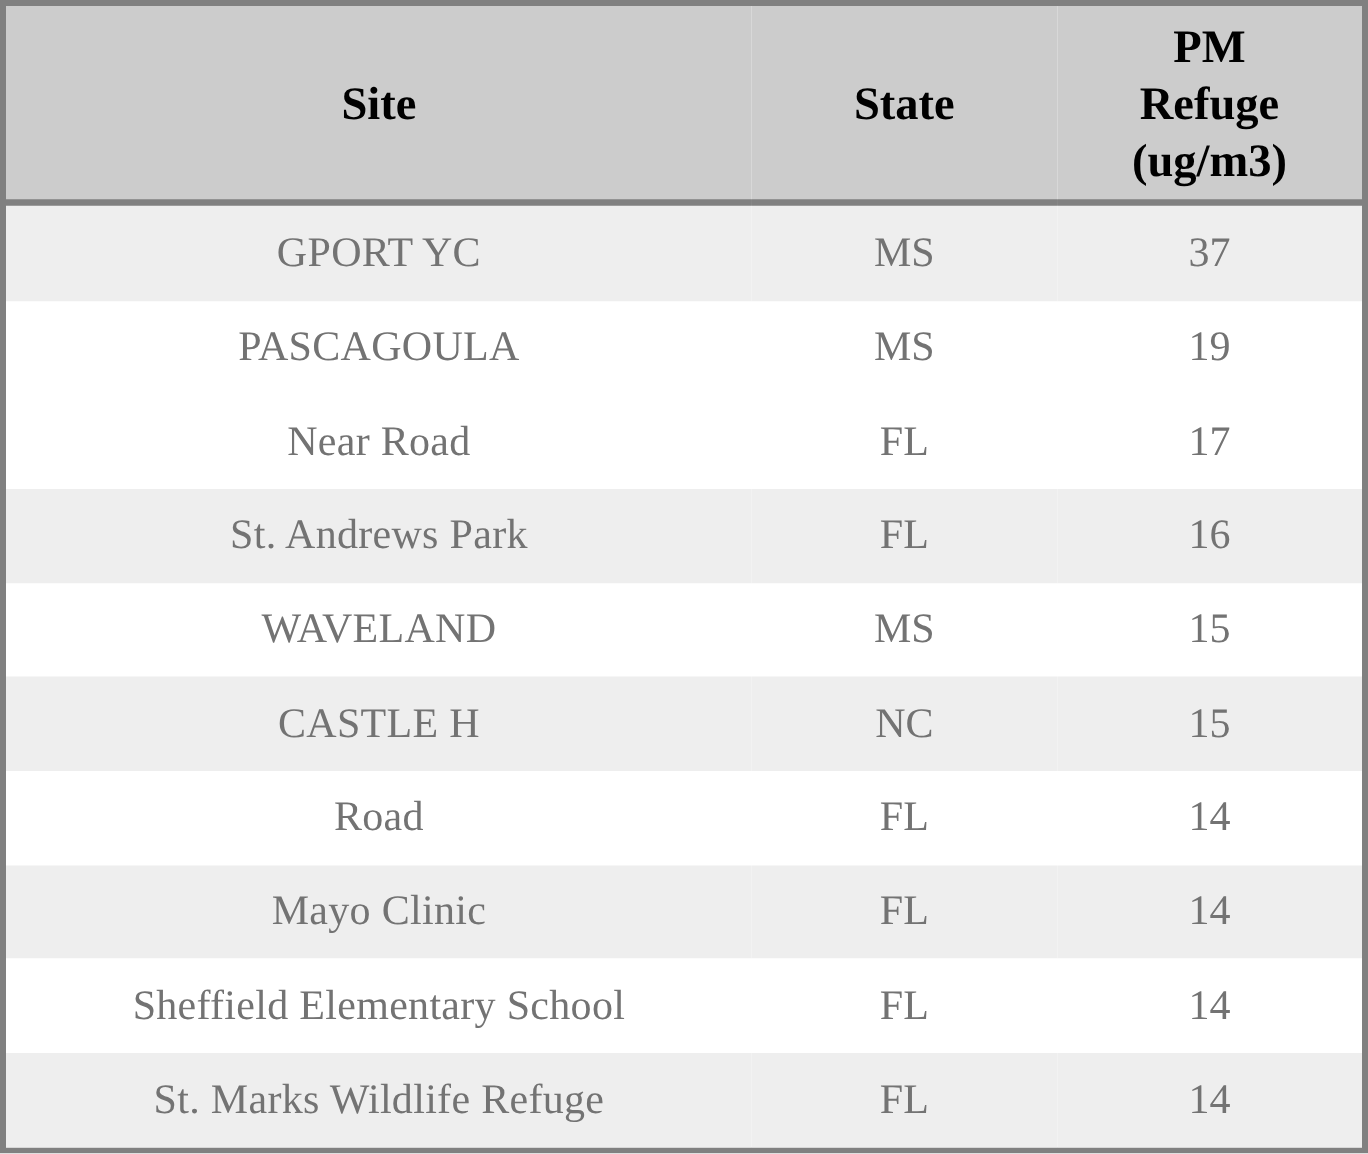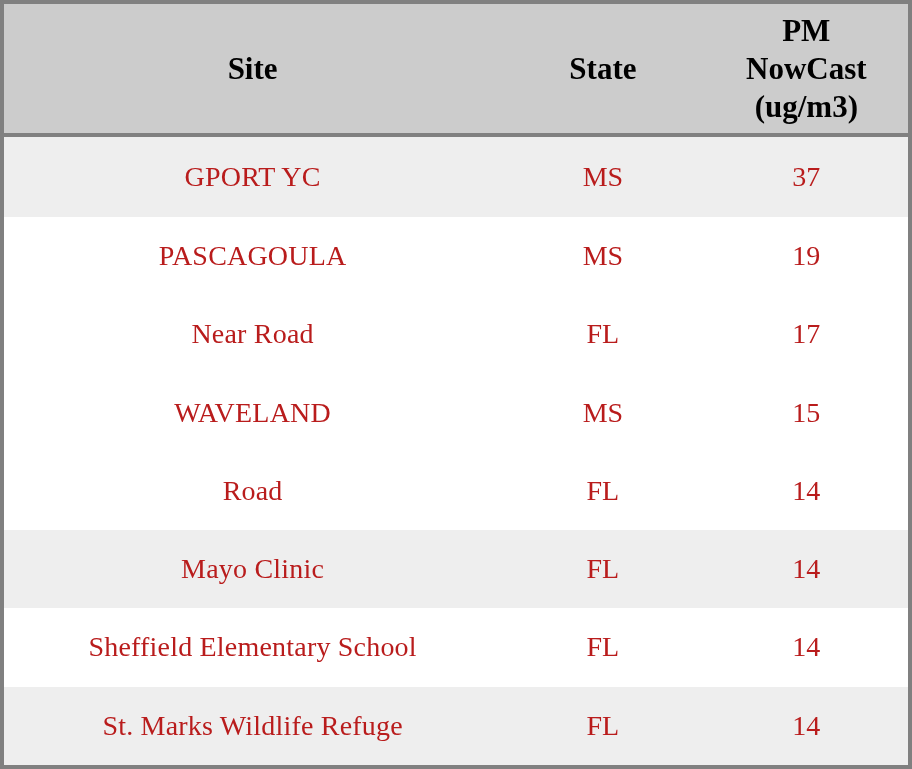--- a/index.html
+++ b/index.html
@@ -41,21 +41,21 @@
   col.col-site { width: 55%; }
   col.col-state { width: 22.5%; }
   col.col-pm { width: 22.5%; }
 
   tbody tr.odd-row td { background: #eeeeee; }
   tbody tr.even-row td { background: #ffffff; }
 
   tbody td {
     font-family: "Liberation Serif", serif;
     font-size: 28px;
-    color: #b91c1c;
+    color: #737373;
     text-align: center;
     vertical-align: middle;
     padding: 10px 6px;
     border: none;
   }
   tbody td.site-cell { letter-spacing: 0.2px; }
 </style>
 </head>
 <body>
 
@@ -65,44 +65,54 @@
       <col class="col-site">
       <col class="col-state">
       <col class="col-pm">
     </colgroup>
     <thead>
       <tr>
         <th>Site</th>
         <th>State</th>
         <th>
           <div>PM</div>
-          <div>NowCast</div>
+          <div>Refuge</div>
           <div>(ug/m3)</div>
         </th>
       </tr>
     </thead>
     <tbody id="table-body">
         <tr class="odd-row">
           <td class="site-cell">GPORT YC</td>
           <td>MS</td>
           <td>37</td>
         </tr>
         <tr class="even-row">
           <td class="site-cell">PASCAGOULA</td>
           <td>MS</td>
           <td>19</td>
         </tr>
         <tr class="even-row">
           <td class="site-cell">Near Road</td>
           <td>FL</td>
           <td>17</td>
         </tr>
+        <tr class="odd-row">
+          <td class="site-cell">St. Andrews Park</td>
+          <td>FL</td>
+          <td>16</td>
+        </tr>
         <tr class="even-row">
           <td class="site-cell">WAVELAND</td>
           <td>MS</td>
+          <td>15</td>
+        </tr>
+        <tr class="odd-row">
+          <td class="site-cell">CASTLE H</td>
+          <td>NC</td>
           <td>15</td>
         </tr>
         <tr class="even-row">
           <td class="site-cell">Road</td>
           <td>FL</td>
           <td>14</td>
         </tr>
         <tr class="odd-row">
           <td class="site-cell">Mayo Clinic</td>
           <td>FL</td>

